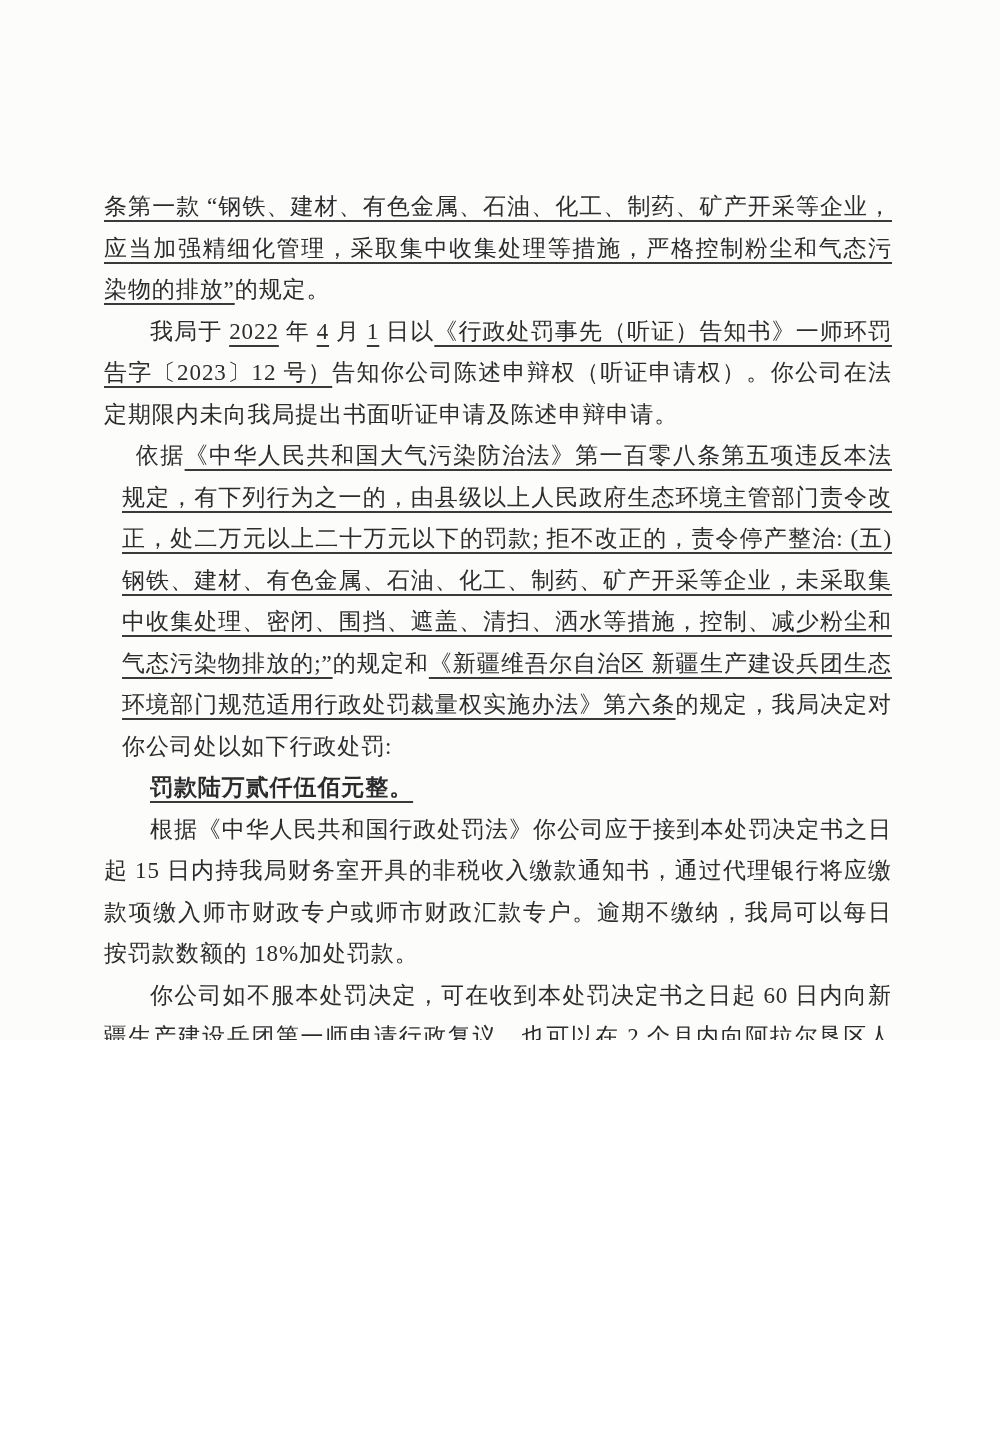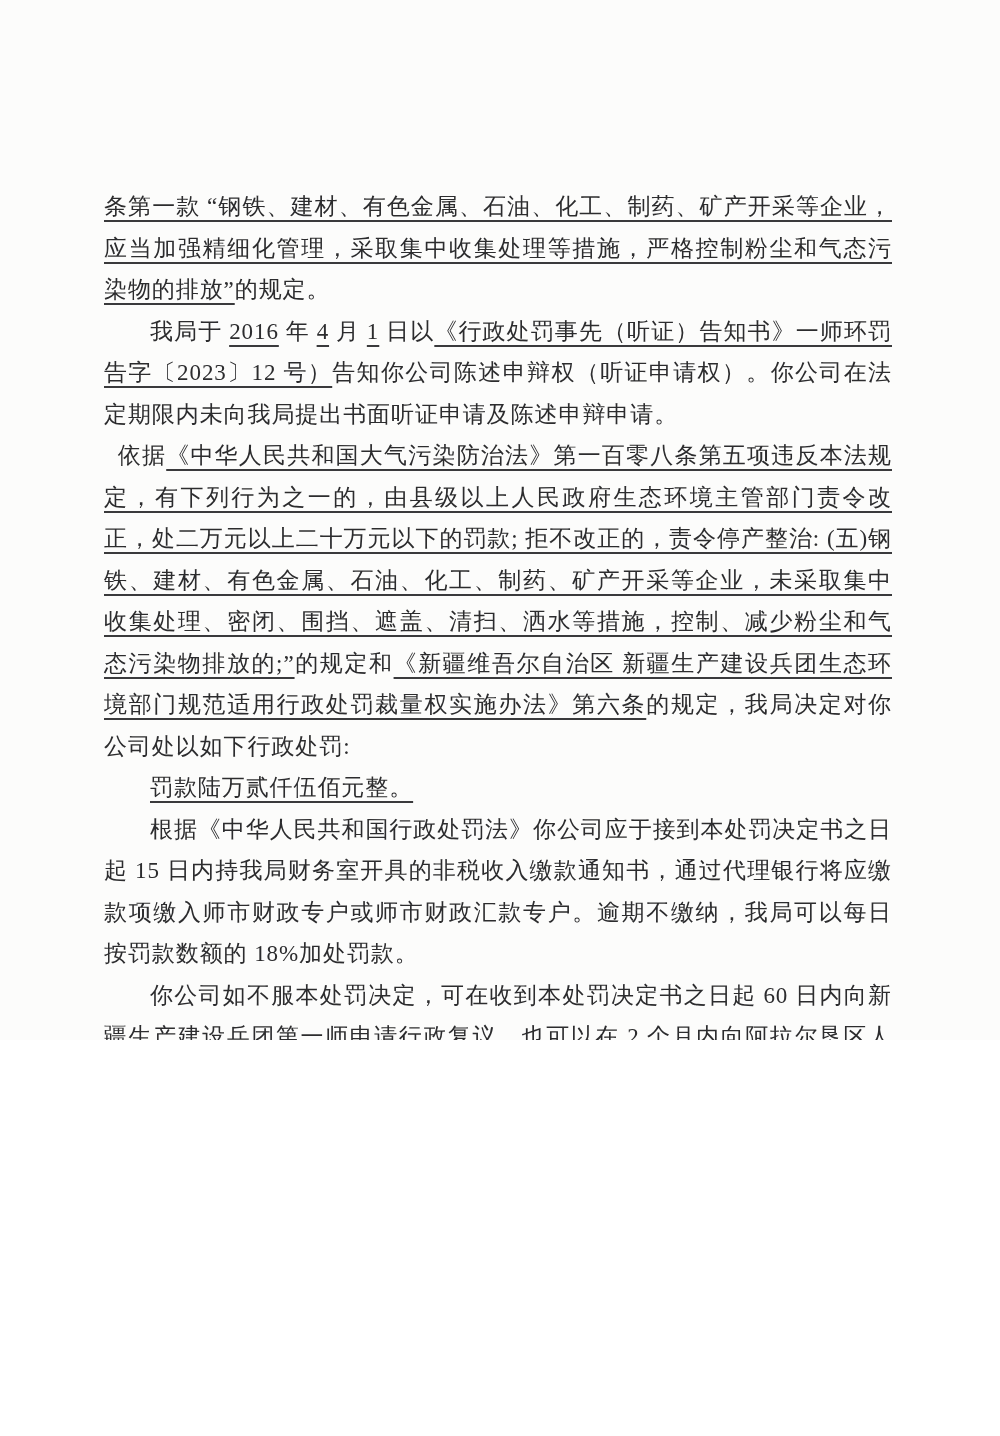--- a/index.html
+++ b/index.html
@@ -55,23 +55,23 @@
     opacity:0.93;
   }
 </style>
 </head>
 <body>
 
 <div class="page">
 
   <div class="content" id="paragraphs">
       <p style="text-indent: 0em;"><span class="u">条第一款 “钢铁、建材、有色金属、石油、化工、制药、矿产开采等企业，应当加强精细化管理，采取集中收集处理等措施，严格控制粉尘和气态污染物的排放”</span><span>的规定。</span></p>
-      <p style="text-indent: 2em;"><span>我局于 </span><span class="u">2016</span><span> 年 </span><span class="u">4</span><span> 月 </span><span class="u">1</span><span> 日以</span><span class="u">《行政处罚事先（听证）告知书》一师环罚告字〔2023〕12 号）</span><span>告知你公司陈述申辩权（听证申请权）。你公司在法定期限内未向我局提出书面听证申请及陈述申辩申请。</span></p>
-      <p style="text-indent: 0.6em;"><span>依据</span><span class="u">《中华人民共和国大气污染防治法》第一百零八条第五项违反本法规定，有下列行为之一的，由县级以上人民政府生态环境主管部门责令改正，处二万元以上二十万元以下的罚款; 拒不改正的，责令停产整治: (五)钢铁、建材、有色金属、石油、化工、制药、矿产开采等企业，未采取集中收集处理、密闭、围挡、遮盖、清扫、洒水等措施，控制、减少粉尘和气态污染物排放的;”</span><span>的规定和</span><span class="u">《新疆维吾尔自治区 新疆生产建设兵团生态环境部门规范适用行政处罚裁量权实施办法》第六条</span><span>的规定，我局决定对你公司处以如下行政处罚:</span></p>
-      <p style="text-indent: 2em;"><span class="u">罚款陆万贰仟伍佰元整。</span></p>
+      <p style="text-indent: 2em;"><span>我局于 </span><span class="u">2022</span><span> 年 </span><span class="u">4</span><span> 月 </span><span class="u">1</span><span> 日以</span><span class="u">《行政处罚事先（听证）告知书》一师环罚告字〔2023〕12 号）</span><span>告知你公司陈述申辩权（听证申请权）。你公司在法定期限内未向我局提出书面听证申请及陈述申辩申请。</span></p>
+      <p style="text-indent: 0.6em; margin-left: 18px;"><span>依据</span><span class="u">《中华人民共和国大气污染防治法》第一百零八条第五项违反本法规定，有下列行为之一的，由县级以上人民政府生态环境主管部门责令改正，处二万元以上二十万元以下的罚款; 拒不改正的，责令停产整治: (五)钢铁、建材、有色金属、石油、化工、制药、矿产开采等企业，未采取集中收集处理、密闭、围挡、遮盖、清扫、洒水等措施，控制、减少粉尘和气态污染物排放的;”</span><span>的规定和</span><span class="u">《新疆维吾尔自治区 新疆生产建设兵团生态环境部门规范适用行政处罚裁量权实施办法》第六条</span><span>的规定，我局决定对你公司处以如下行政处罚:</span></p>
+      <p style="text-indent: 2em; font-weight: bold;"><span class="u">罚款陆万贰仟伍佰元整。</span></p>
       <p style="text-indent: 2em;"><span>根据《中华人民共和国行政处罚法》你公司应于接到本处罚决定书之日起 15 日内持我局财务室开具的非税收入缴款通知书，通过代理银行将应缴款项缴入师市财政专户或师市财政汇款专户。逾期不缴纳，我局可以每日按罚款数额的 18%加处罚款。</span></p>
       <p style="text-indent: 2em;"><span>你公司如不服本处罚决定，可在收到本处罚决定书之日起 60 日内向新疆生产建设兵团第一师申请行政复议，也可以在 2 个月内向阿拉尔垦区人民法院提起行政诉讼。申请行政复议或者提起行政诉讼，不停止行政处罚决定的执行。</span></p>
       <p style="text-indent: 2em;"><span>告知你公司陈述申辩权，不提起行政诉讼，又不履行本处罚决定的，我局将依法申请人民法院强制执行。</span></p>
     </div>
 
   <div class="sig">新疆生产建设兵团第一师生态环境局</div>
 
   <div class="date">2023 年 4 月 24 日</div>
 
   <div class="seal">

